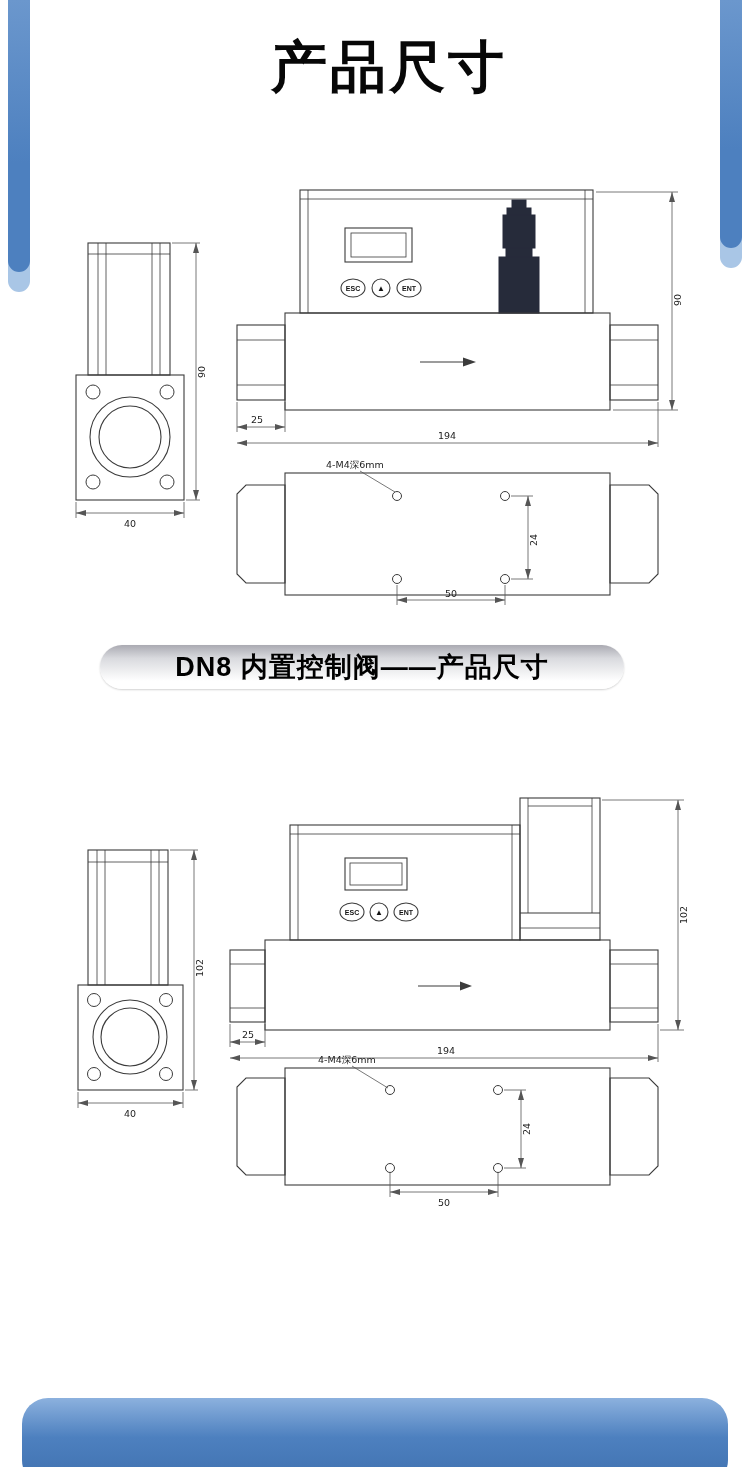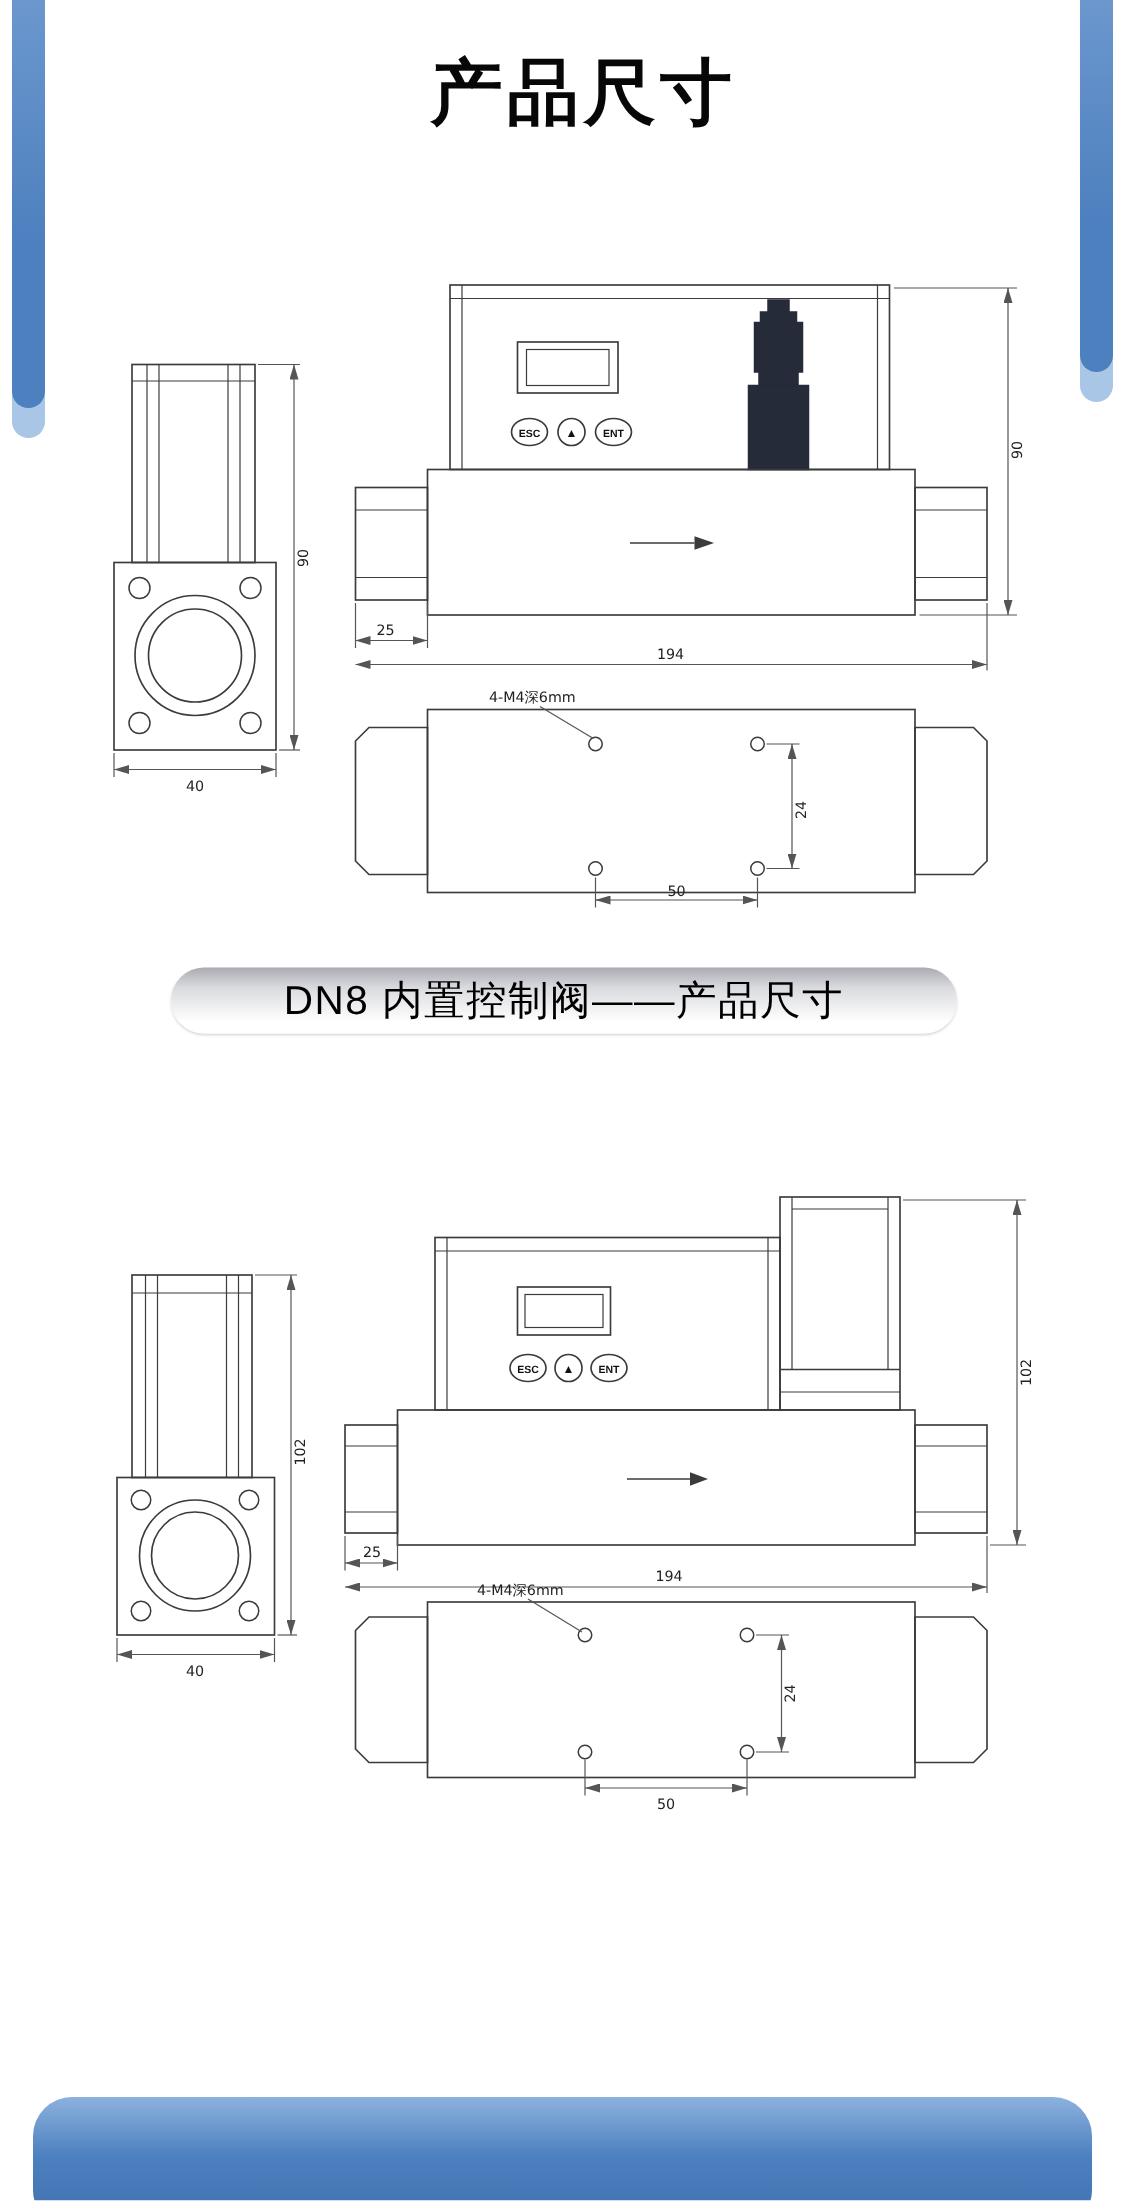--- a/index.html
+++ b/index.html
@@ -11,41 +11,41 @@
   
   .side-bar { position:absolute; top:0; width:22px; }
   .side-bar.left  { left:8px;  height:292px; }
   .side-bar.right { right:8px; height:268px; }
   .bar-tip  { position:absolute; bottom:0; left:0; right:0; height:38px; border-radius:11px;
               background:var(--accent-blue-light,#a9c6e6); }
   .bar-main { position:absolute; top:0; left:0; right:0; height:calc(100% - 20px); border-radius:0 0 11px 11px;
               background:linear-gradient(180deg,#6b97cd 0%,var(--accent-blue,#4d80bf) 60%); }
 
   .page-title { position:absolute; top:30px; left:0; right:0; text-align:center;
-                font-size:48px; font-weight:bold; color:#070707; letter-spacing:3px;padding-left:28px; }
+                font-size:56px; font-weight:bold; color:#070707; letter-spacing:3px;padding-left:28px; }
 
   .drawing { position:absolute; }
   #drawing-dn8  { left:30px; top:185px; }
   #drawing-dn10 { left:30px; top:780px; }
 
   
   .ln   { fill:none; stroke:var(--line-color,#3b3b3b); stroke-width:1.1; }
   .thin { stroke-width:0.8; }
   .dim  { fill:none; stroke:#555; stroke-width:0.8; }
   .dimtxt { font-size:9.5px; fill:#222; font-family:"DejaVu Sans","Liberation Sans",sans-serif; }
   .btntxt { font-size:7px; font-weight:bold; fill:#111; text-anchor:middle; }
   .uptxt  { font-size:8px; fill:#111; text-anchor:middle; }
   .dark { fill:var(--valve-fill,#262b3a); stroke:var(--valve-fill,#262b3a); }
   .hole { fill:#ffffff; stroke:var(--line-color,#3b3b3b); stroke-width:1; }
 
-  .caption-pill { position:absolute; left:114px; width:524px; height:44px; border-radius:22px;
+  .caption-pill { position:absolute; left:100px; width:524px; height:44px; border-radius:22px;
     background:linear-gradient(180deg,var(--pill-top,#aaaab2) 0%,#d9dade 30%,#ffffff 82%);
     box-shadow:0 1px 2px rgba(0,0,0,0.18);
     display:flex; align-items:center; justify-content:center;
-    font-size:27px; font-weight:normal; color:#000; letter-spacing:1px; }
+    font-size:27px; font-weight:bold; color:#000; letter-spacing:1px; }
   #pill-dn8  { top:645px; }
   #pill-dn10 { top:1255px; }
 
   .bottom-bar { position:absolute; left:22px; width:706px; top:1398px; height:88px; border-radius:26px;
     background:linear-gradient(180deg,#8cb1de 0%,var(--accent-blue,#4d80bf) 45%,var(--accent-blue-deep,#3f70ae) 100%); }
 </style>
 </head>
 <body>
 
 <div class="page">

